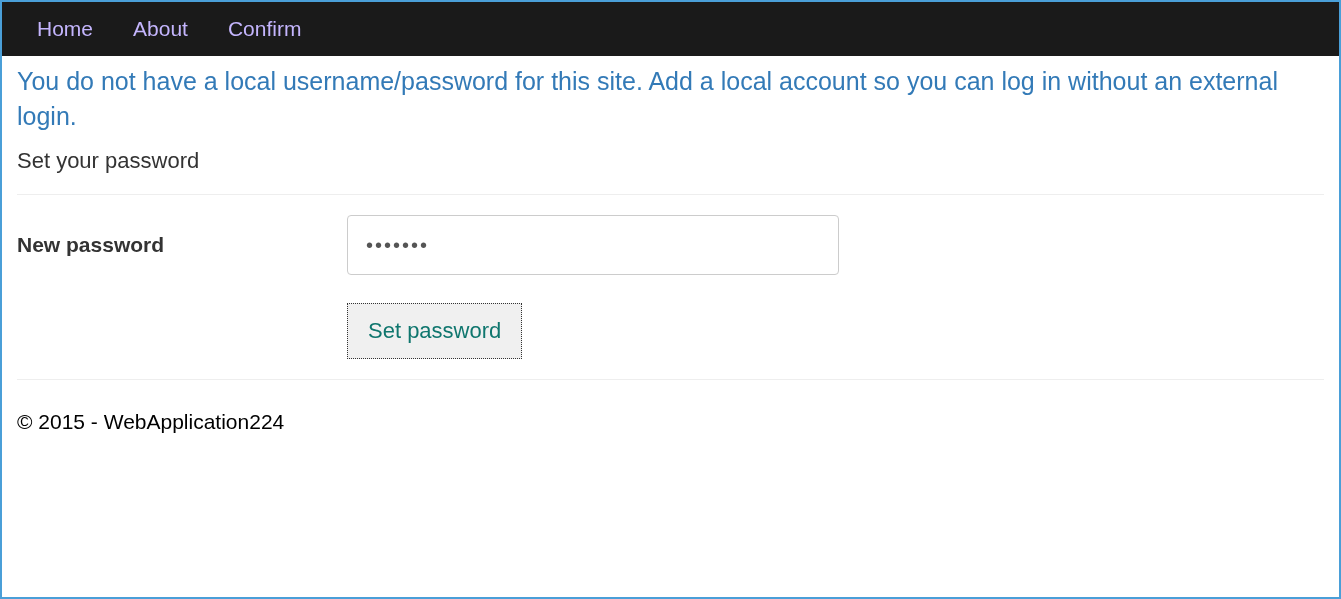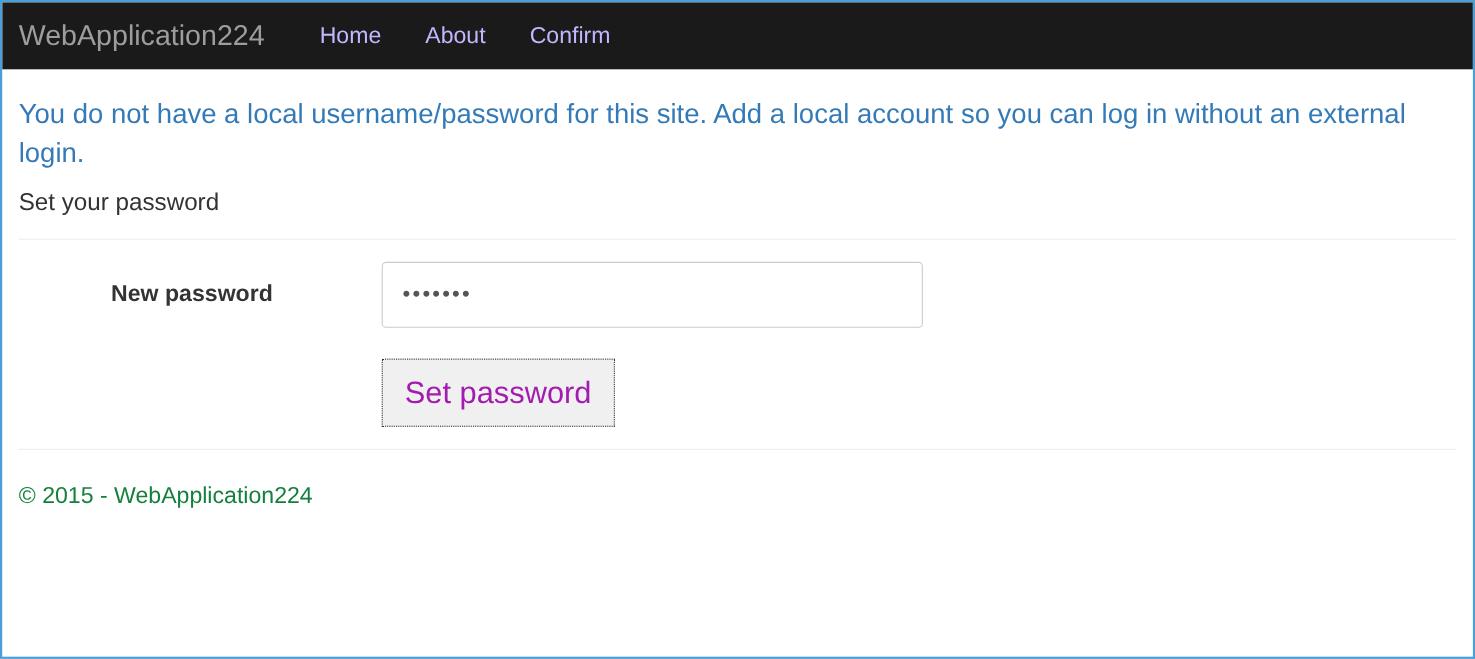--- a/index.html
+++ b/index.html
@@ -34,21 +34,21 @@
     .nav-links {
       display: flex;
     }
     .nav-link {
       color: #c4b5fd;
       text-decoration: none;
       padding: 15px 20px;
       font-size: 21px;
     }
     .container {
-      padding: 16px 15px;
+      padding: 0 15px;
     }
     .info-text {
       color: #337ab7;
       font-size: 25px;
       line-height: 1.4;
       padding-top: 8px;
       padding-bottom: 4px;
     }
     .heading {
       font-size: 22px;
@@ -63,21 +63,21 @@
       margin-top: 20px;
       margin-bottom: 20px;
     }
     .form-group {
       display: flex;
       align-items: center;
       margin-bottom: 28px;
     }
     .control-label {
       width: 330px;
-      text-align: center;
+      text-align: left;
       font-weight: 700;
       font-size: 21px;
       padding-right: 15px;
       color: #333;
     }
     .form-control {
       width: 492px;
       height: 60px;
       padding: 12px 18px;
       font-size: 20px;
@@ -91,38 +91,37 @@
     .btn-row {
       display: flex;
       margin-bottom: 20px;
     }
     .btn-offset {
       width: 330px;
       padding-right: 15px;
     }
     .btn {
       padding: 14px 20px;
-      font-size: 28px;
-      color: #a21caf;
+      font-size: 22px;
+      color: #0f766e;
       background: #f0f0f0;
       border: 1px dotted #333;
       cursor: pointer;
       font-family: inherit;
     }
     .footer {
       padding: 10px 0;
       font-size: 21px;
-      color: #15803d;
+      color: #000000;
     }
   </style>
 </head>
 <body>
 
 <nav class="navbar">
-  <a class="navbar-brand">WebApplication224</a>
   <div class="nav-links">
     <a class="nav-link">Home</a>
     <a class="nav-link">About</a>
     <a class="nav-link">Confirm</a>
   </div>
 </nav>
 
 <div class="container">
   <p class="info-text">You do not have a local username/password for this site. Add a local account so you can log in without an external login.</p>
   <h3 class="heading">Set your password</h3>

